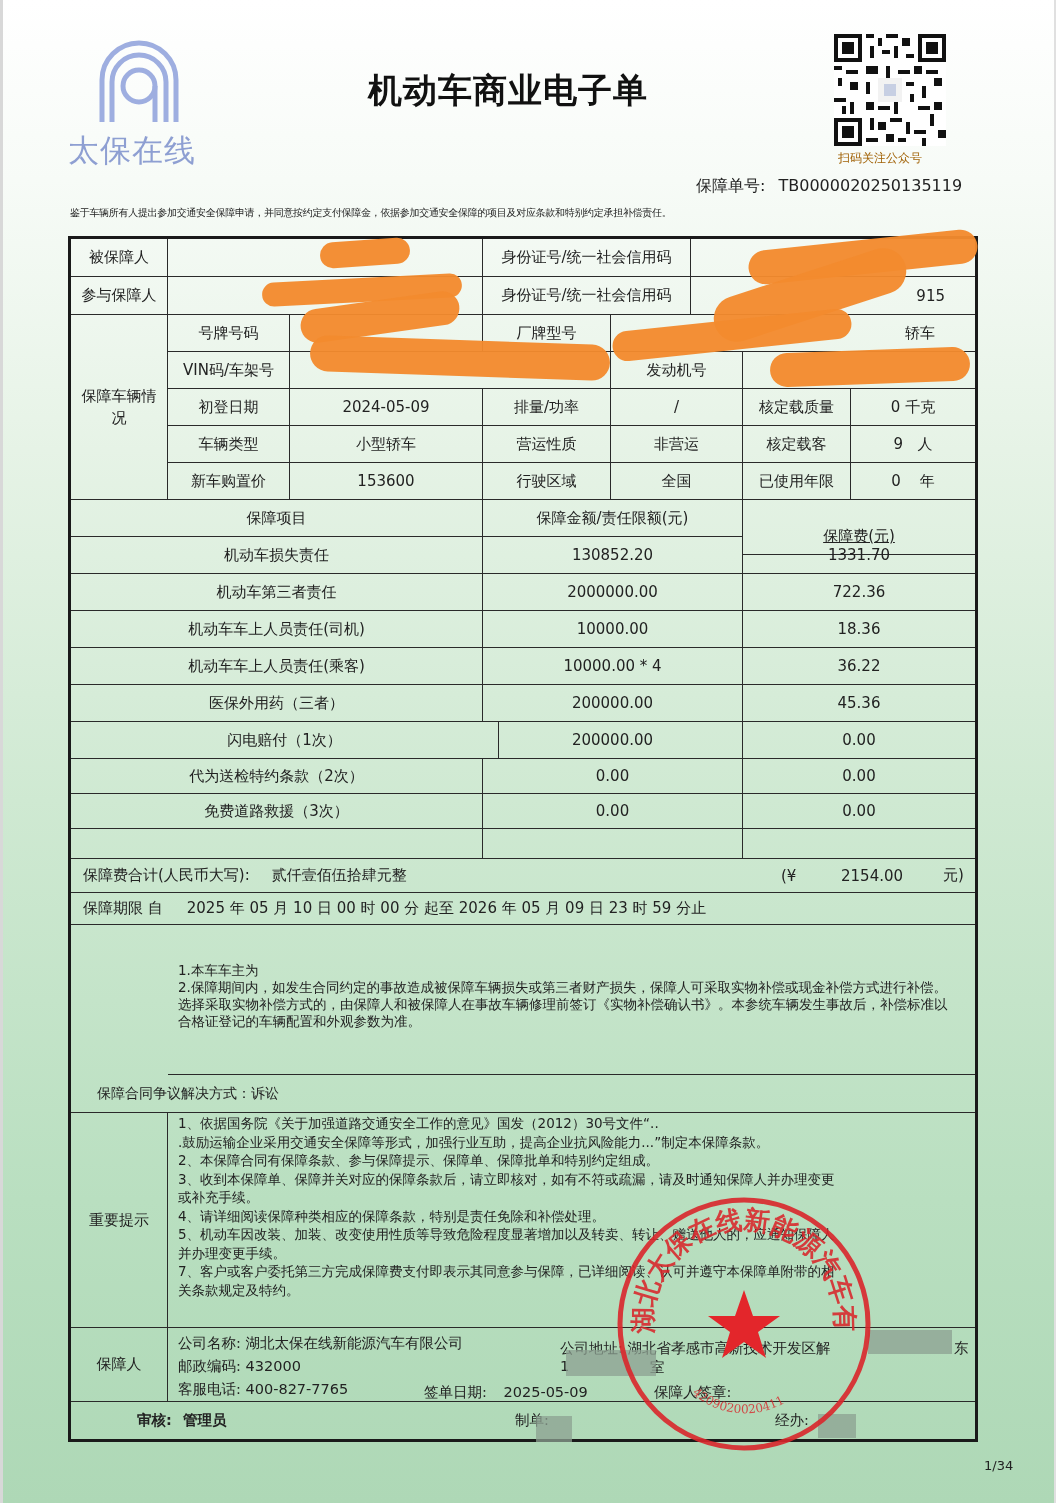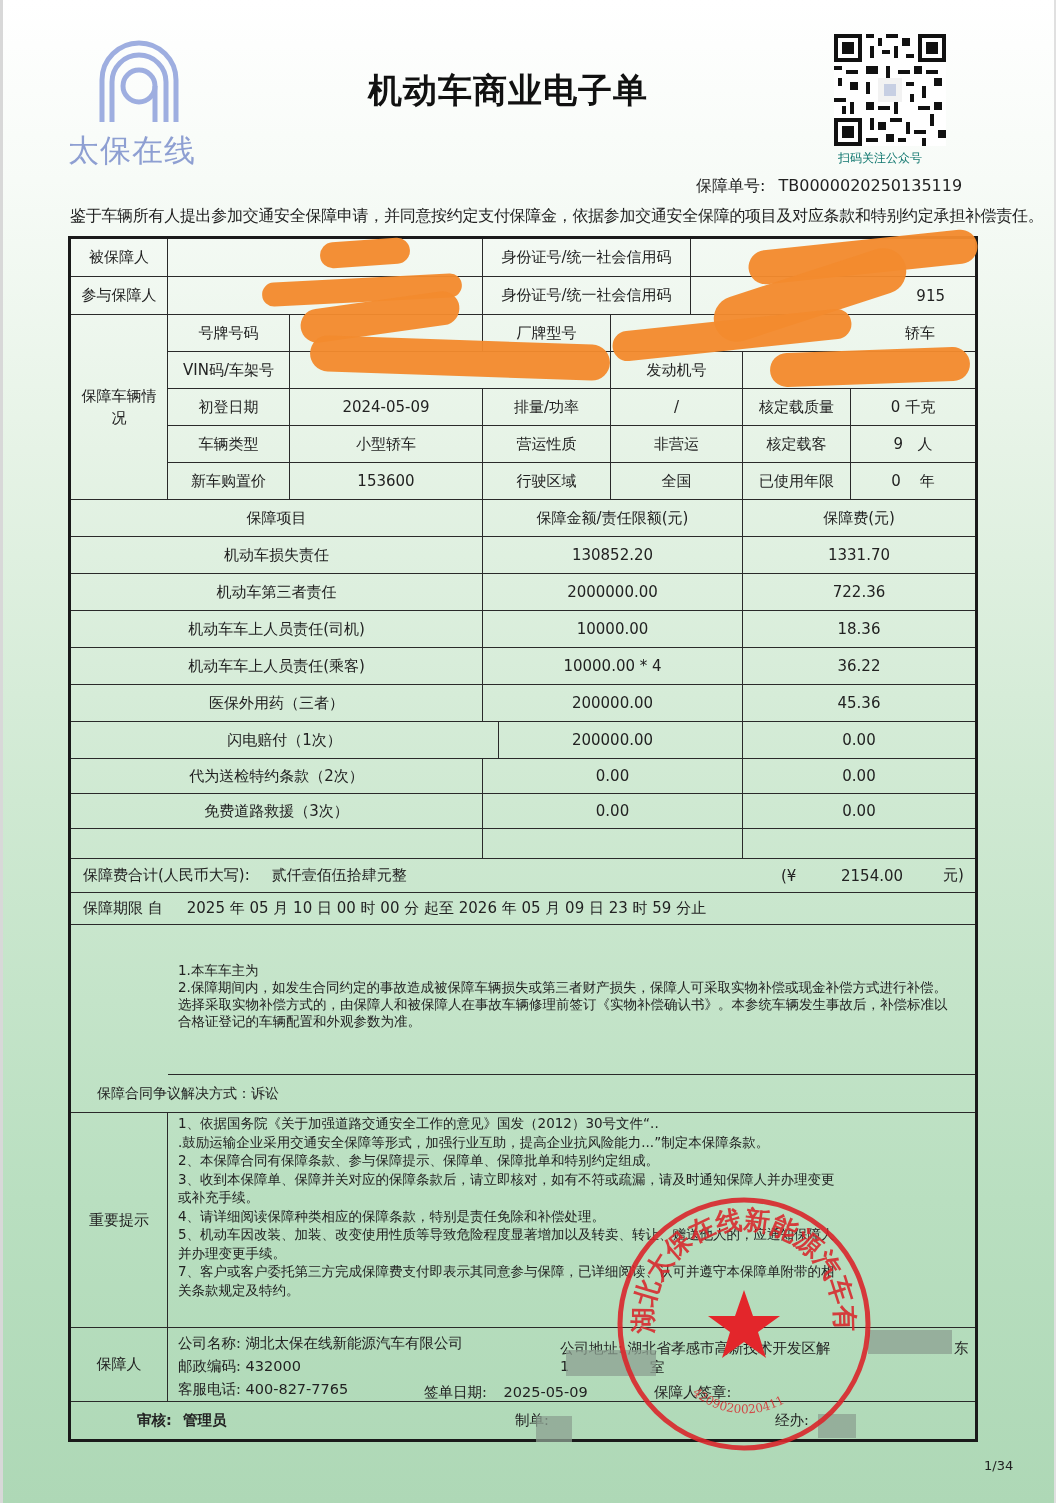--- a/index.html
+++ b/index.html
@@ -11,24 +11,24 @@
     position: relative;
   }
   .page-edge { position: absolute; left: 0; top: 0; width: 1056px; height: 1503px; border-left: 3px solid #d8d8d8; border-right: 2px solid #e0e0e0; pointer-events: none; }
 
   
   .logo { position: absolute; left: 68px; top: 38px; width: 140px; height: 135px; }
   .logo svg { position: absolute; left: 26px; top: 0; }
   .logo-text { position: absolute; left: 0; top: 92px; font-family: "DejaVu Serif", serif; font-size: 31px; color: #8e9fd2; letter-spacing: 1px; white-space: nowrap; }
   .title { position: absolute; left: 368px; top: 68px; font-size: 34px; font-weight: bold; color: #111; letter-spacing: 1px; white-space: nowrap; }
   .qr { position: absolute; left: 834px; top: 34px; width: 112px; height: 112px; background: #fff; }
-  .qr-caption { position: absolute; left: 838px; top: 150px; font-size: 12px; color: #0f766e; white-space: nowrap; }
+  .qr-caption { position: absolute; left: 838px; top: 150px; font-size: 12px; color: #a16207; white-space: nowrap; }
   .policy-no { position: absolute; left: 696px; top: 176px; font-size: 16px; color: #222; white-space: nowrap; }
   .policy-no .lbl { margin-right: 8px; }
-  .intro { position: absolute; left: 70px; top: 206px; font-size: 16px; color: #222; white-space: nowrap; letter-spacing: -0.3px; }
+  .intro { position: absolute; left: 70px; top: 206px; font-size: 10px; color: #222; white-space: nowrap; letter-spacing: -0.3px; }
 
   
   .frame { position: absolute; left: 68px; top: 236px; width: 910px; height: 1206px; border: 3px solid #1a1a1a; }
   .cell { position: absolute; border-right: 1.5px solid #2a2a2a; border-bottom: 1.5px solid #2a2a2a; display: flex; align-items: center; justify-content: center; font-size: 15px; color: #222; text-align: center; white-space: nowrap; }
   .cell.noright { border-right: none; }
   .cell.left { justify-content: flex-start; padding-left: 12px; }
   .cell.nob { border-bottom: none; }
 
   .redact { position: absolute; background: #f28a2e; border-radius: 40px; opacity: 0.96; }
   .blur { position: absolute; background: rgba(140,160,145,0.75); }
@@ -167,21 +167,21 @@
 
   <div class="cell" style="left:97px;top:224px;width:122px;height:37px;">新车购置价</div>
   <div class="cell" style="left:219px;top:224px;width:193px;height:37px;">153600</div>
   <div class="cell" style="left:412px;top:224px;width:128px;height:37px;">行驶区域</div>
   <div class="cell" style="left:540px;top:224px;width:132px;height:37px;">全国</div>
   <div class="cell" style="left:672px;top:224px;width:108px;height:37px;">已使用年限</div>
   <div class="cell noright" style="left:780px;top:224px;width:124px;height:37px;white-space:pre;">0    年</div>
 
   <div class="cell" style="left:0;top:261px;width:412px;height:37px;">保障项目</div>
   <div class="cell" style="left:412px;top:261px;width:260px;height:37px;">保障金额/责任限额(元)</div>
-  <div class="cell noright" style="left:672px;top:261px;width:232px;height:37px;">保障费(元)</div>
+  <div class="cell noright" style="left:672px;top:279px;width:232px;height:37px;text-decoration:underline;">保障费(元)</div>
 
   <div class="cell" style="left:0;top:298px;width:412px;height:37px;">机动车损失责任</div>
   <div class="cell" style="left:412px;top:298px;width:260px;height:37px;">130852.20</div>
   <div class="cell noright" style="left:672px;top:298px;width:232px;height:37px;">1331.70</div>
 
   <div class="cell" style="left:0;top:335px;width:412px;height:37px;">机动车第三者责任</div>
   <div class="cell" style="left:412px;top:335px;width:260px;height:37px;">2000000.00</div>
   <div class="cell noright" style="left:672px;top:335px;width:232px;height:37px;">722.36</div>
 
   <div class="cell" style="left:0;top:372px;width:412px;height:37px;">机动车车上人员责任(司机)</div>

